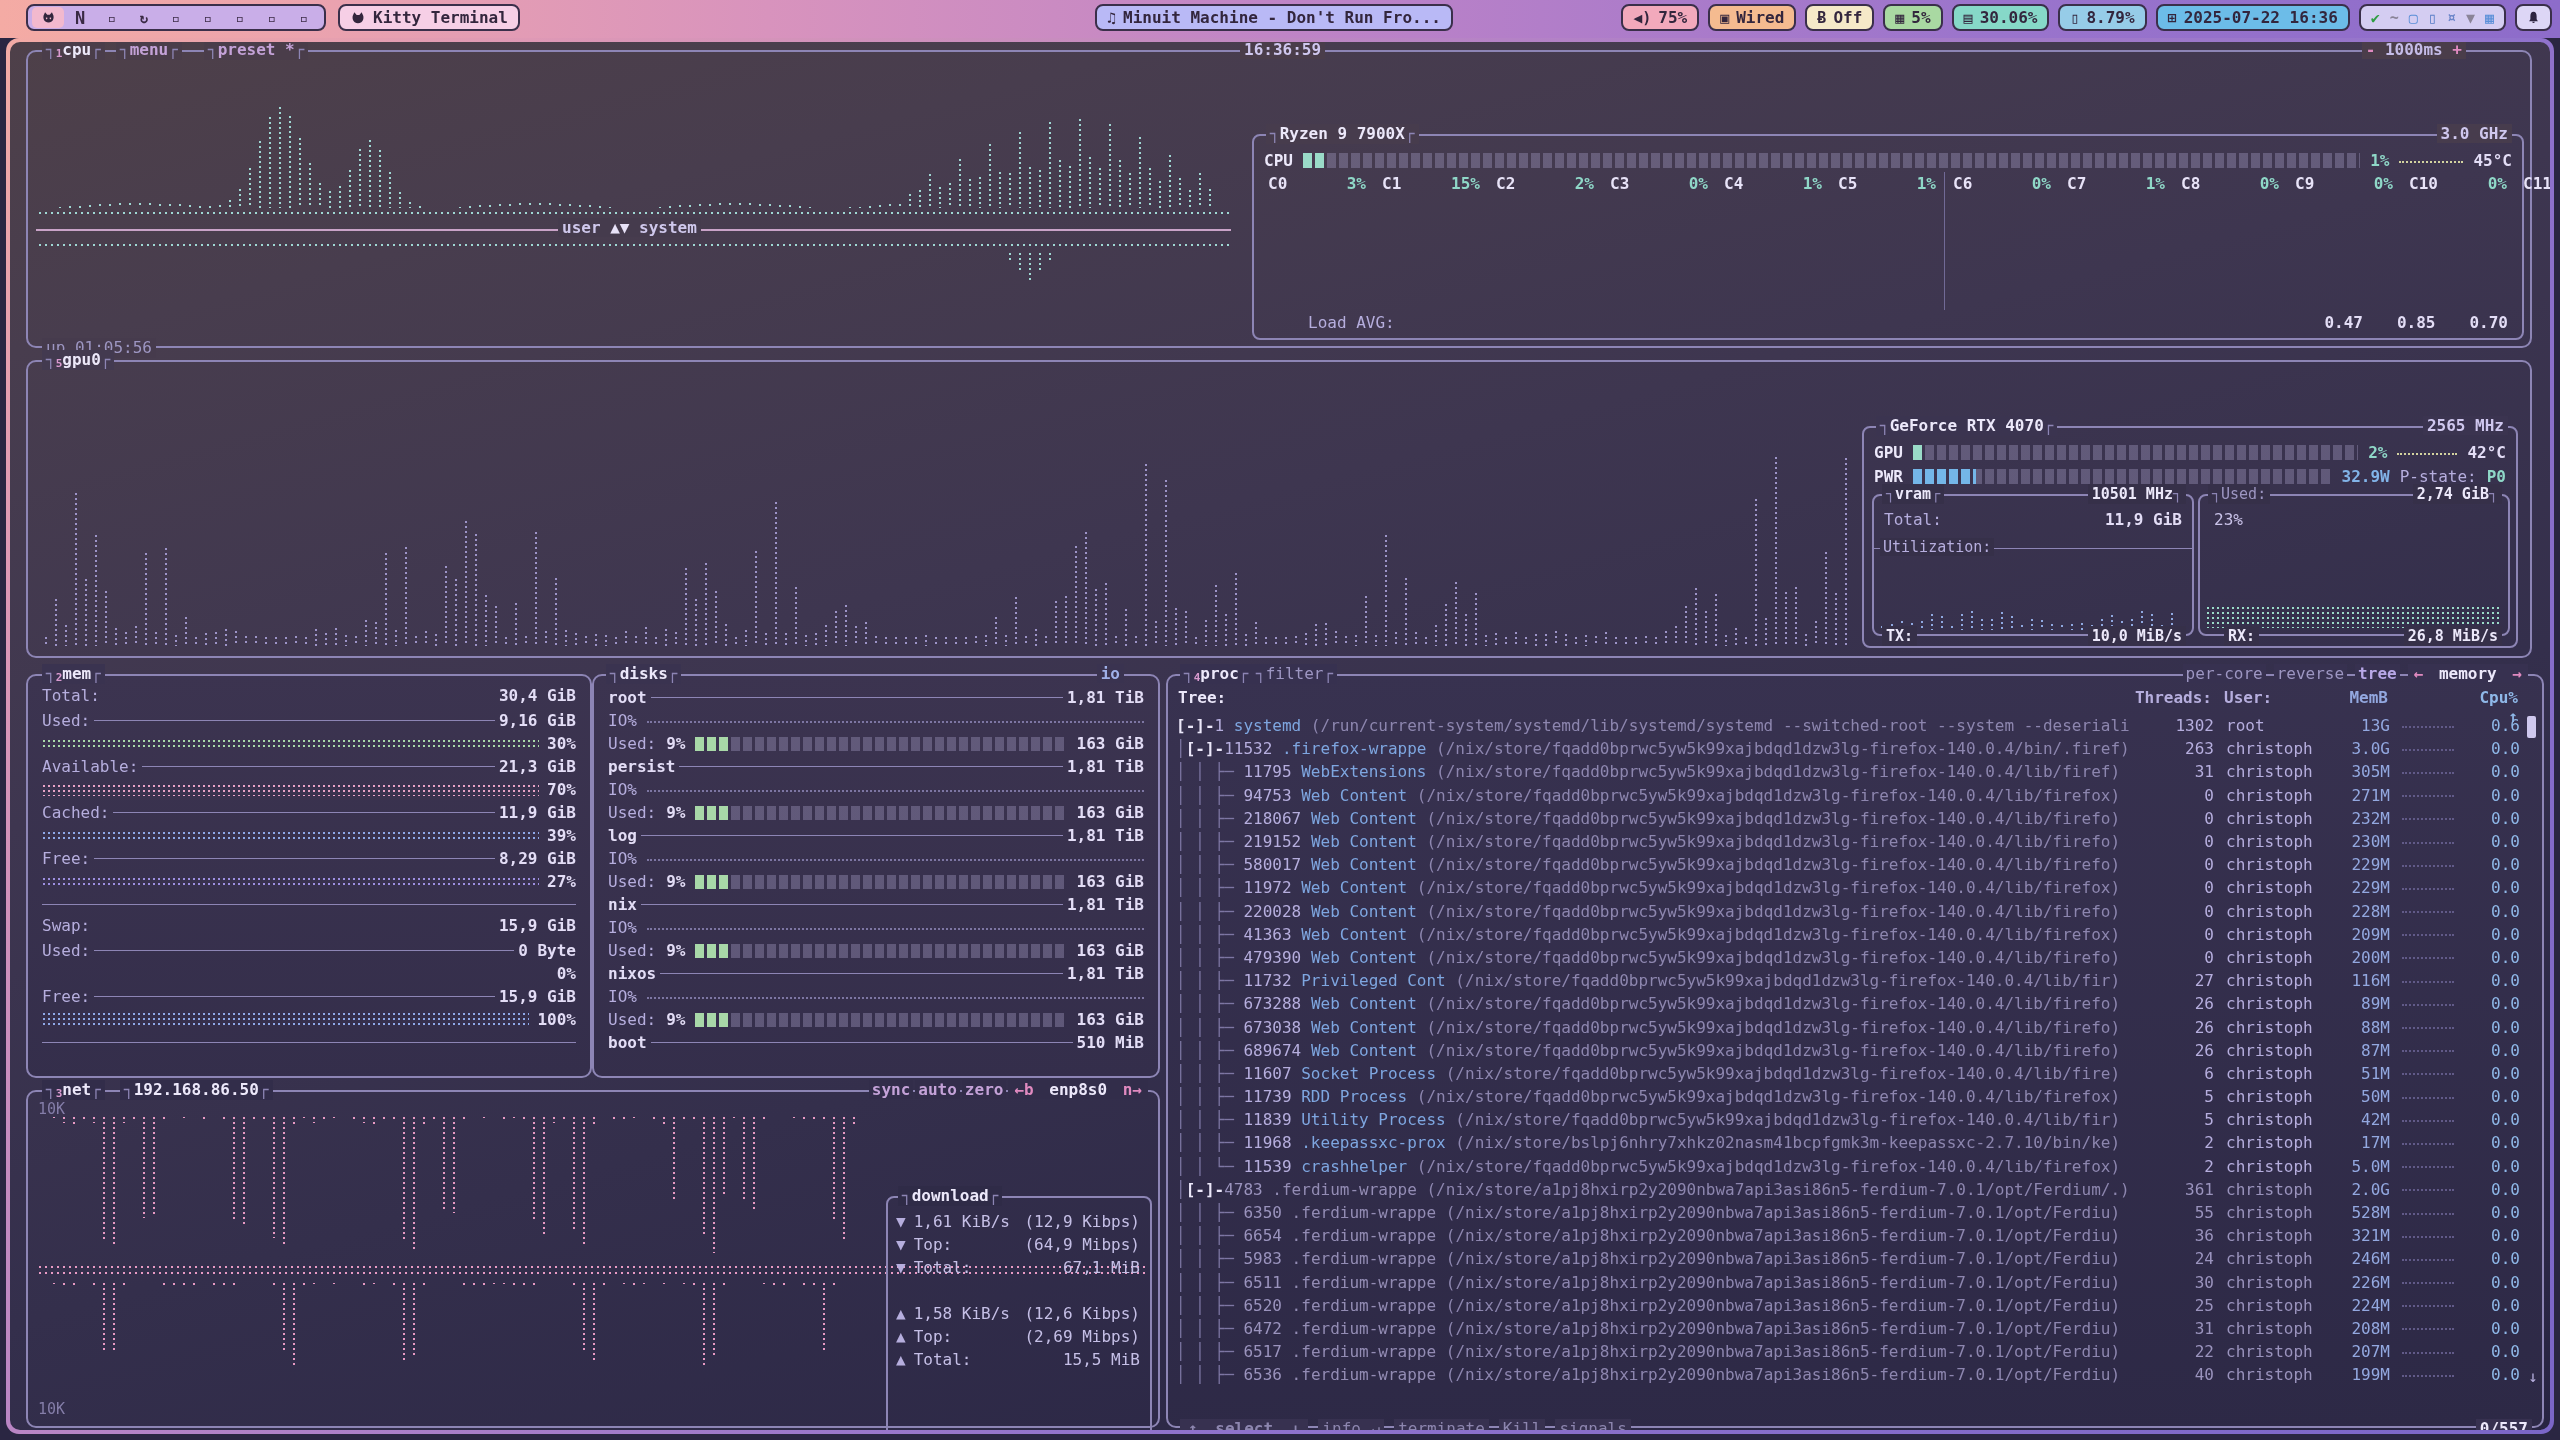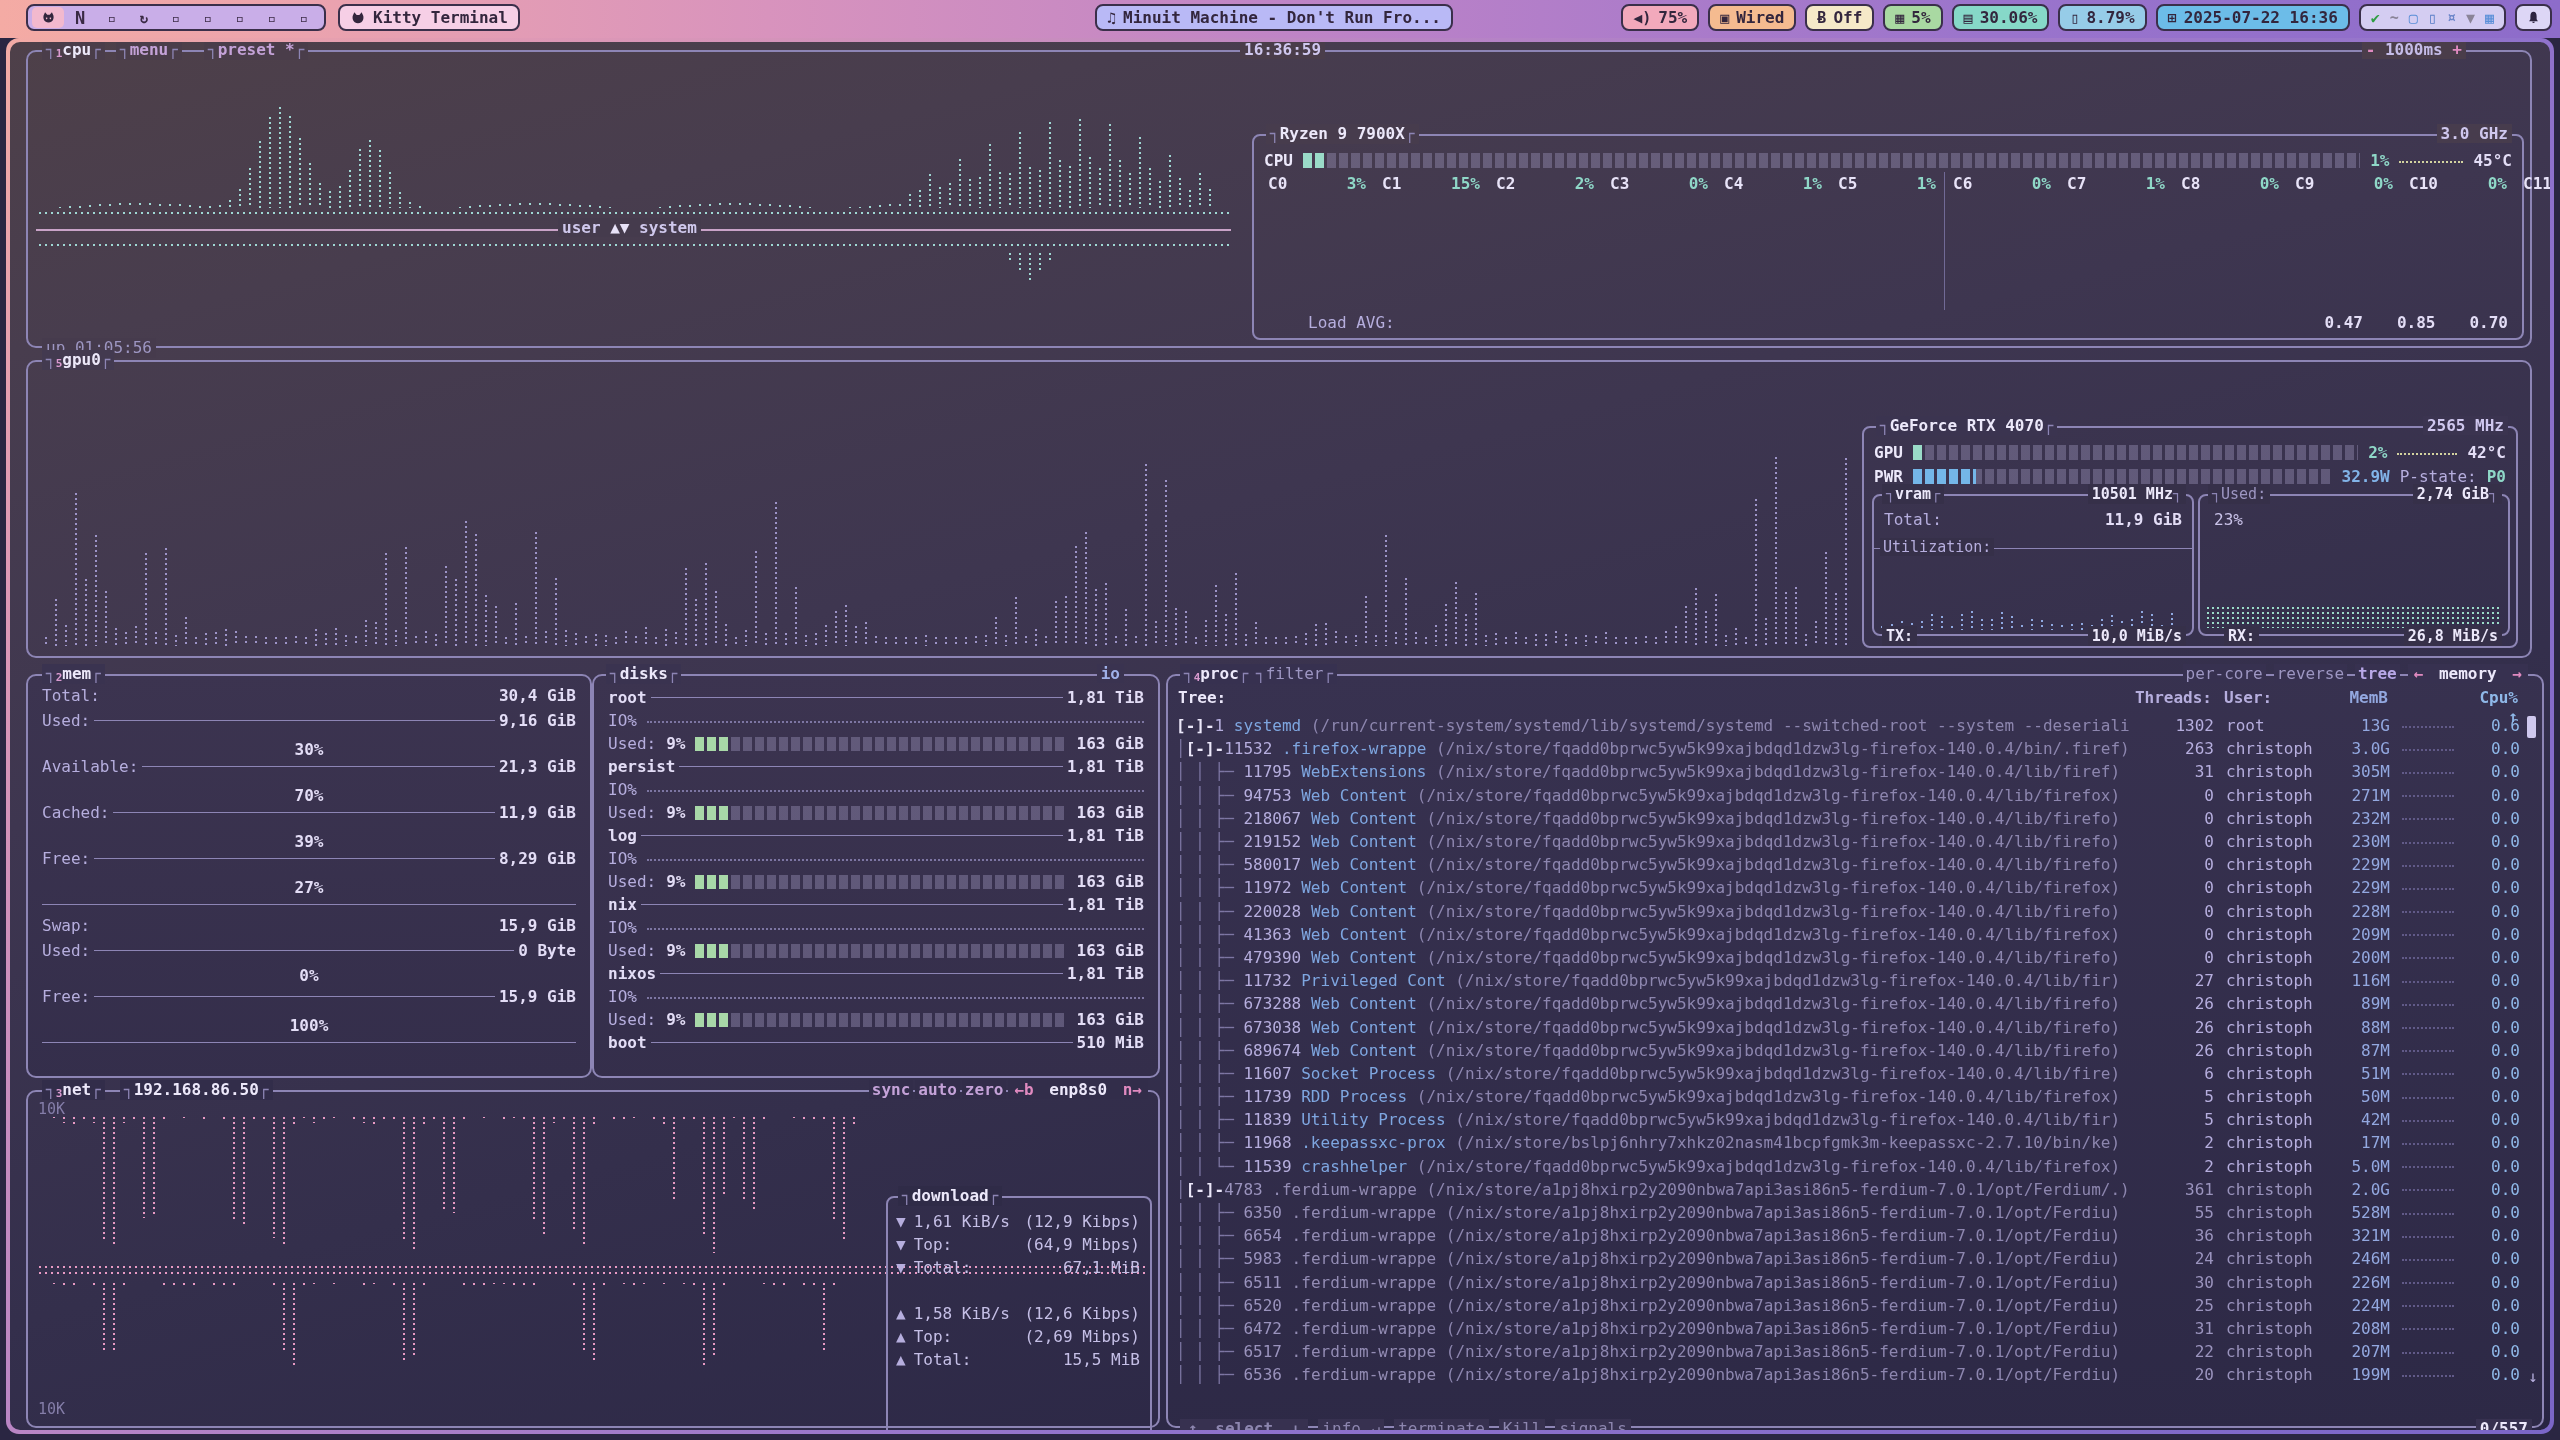--- a/index.html
+++ b/index.html
@@ -96,21 +96,21 @@
   .gsub .btl { top:-12px; font-size:15px; }
   .gsub .bbl { bottom:-12px; display:flex; gap:6px; font-size:15px; }
   .util-div { position:absolute; left:0; right:0; top:52px; border-top:1px solid #8d85b5; }
   .util-lbl { position:absolute; left:6px; top:42px; background:var(--bg); padding:0 3px; color:#b6aede; font-size:15px; }
   .bluev { color:#82b4e8; font-weight:bold; }
 
   
   #mem-box { left:16px; top:632px; width:566px; height:404px; --bg:#3a3350;
     background:linear-gradient(178deg,#3c3450 0%,#342e4b 100%); padding:10px 14px 0 14px; }
   #cpu-box, #gpu-box { background:transparent; }
-  #mem-box .mrow { height:23px; display:flex; align-items:center; gap:8px;flex-direction:column; }
+  #mem-box .mrow { height:23px; display:flex; align-items:center; gap:8px; }
   #mem-box .dotmeter { flex:1; }
 
   
   #disks-box { left:582px; top:632px; width:568px; height:404px; --bg:#3a3350;
     background:linear-gradient(178deg,#3c3450 0%,#342e4b 100%); padding:10px 14px 0 14px; }
   #disks-io { position:absolute; right:34px; top:-12px; background:var(--bg); padding:0 4px; color:#9fb0e8; font-weight:bold; }
   .dk-io { display:flex; align-items:center; height:23px; gap:10px; }
   .dk-io .lbl { color:#b6aede; }
   .dk-io .dots { flex:1; height:5px; border-bottom:2px dotted #7d76a3; }
   .dk-used { display:flex; align-items:center; height:23px; gap:10px; }
@@ -1685,21 +1685,21 @@
               <span class="pc-th">22</span>
               <span class="pc-user">christoph</span>
               <span class="pc-mem">207M</span>
               <span class="pc-meter">
                 <i></i>
               </span>
               <span class="pc-cpu">0.0</span>
             </div>
             <div class="prow dim">
               <span class="pc-name"><span class="pre">│ │ ├─ </span><span class="mark"></span><span class="pid">6536 </span><span class="pname">.ferdium-wrappe</span><span class="cmd"> (/nix/store/a1pj8hxirp2y2090nbwa7api3asi86n5-ferdium-7.0.1/opt/Ferdiu)</span></span>
-              <span class="pc-th">20</span>
+              <span class="pc-th">40</span>
               <span class="pc-user">christoph</span>
               <span class="pc-mem">199M</span>
               <span class="pc-meter">
                 <i></i>
               </span>
               <span class="pc-cpu">0.0</span>
             </div>
           </div>
       <div id="proc-scroll"></div>
       <div id="proc-downarrow">↓</div>

